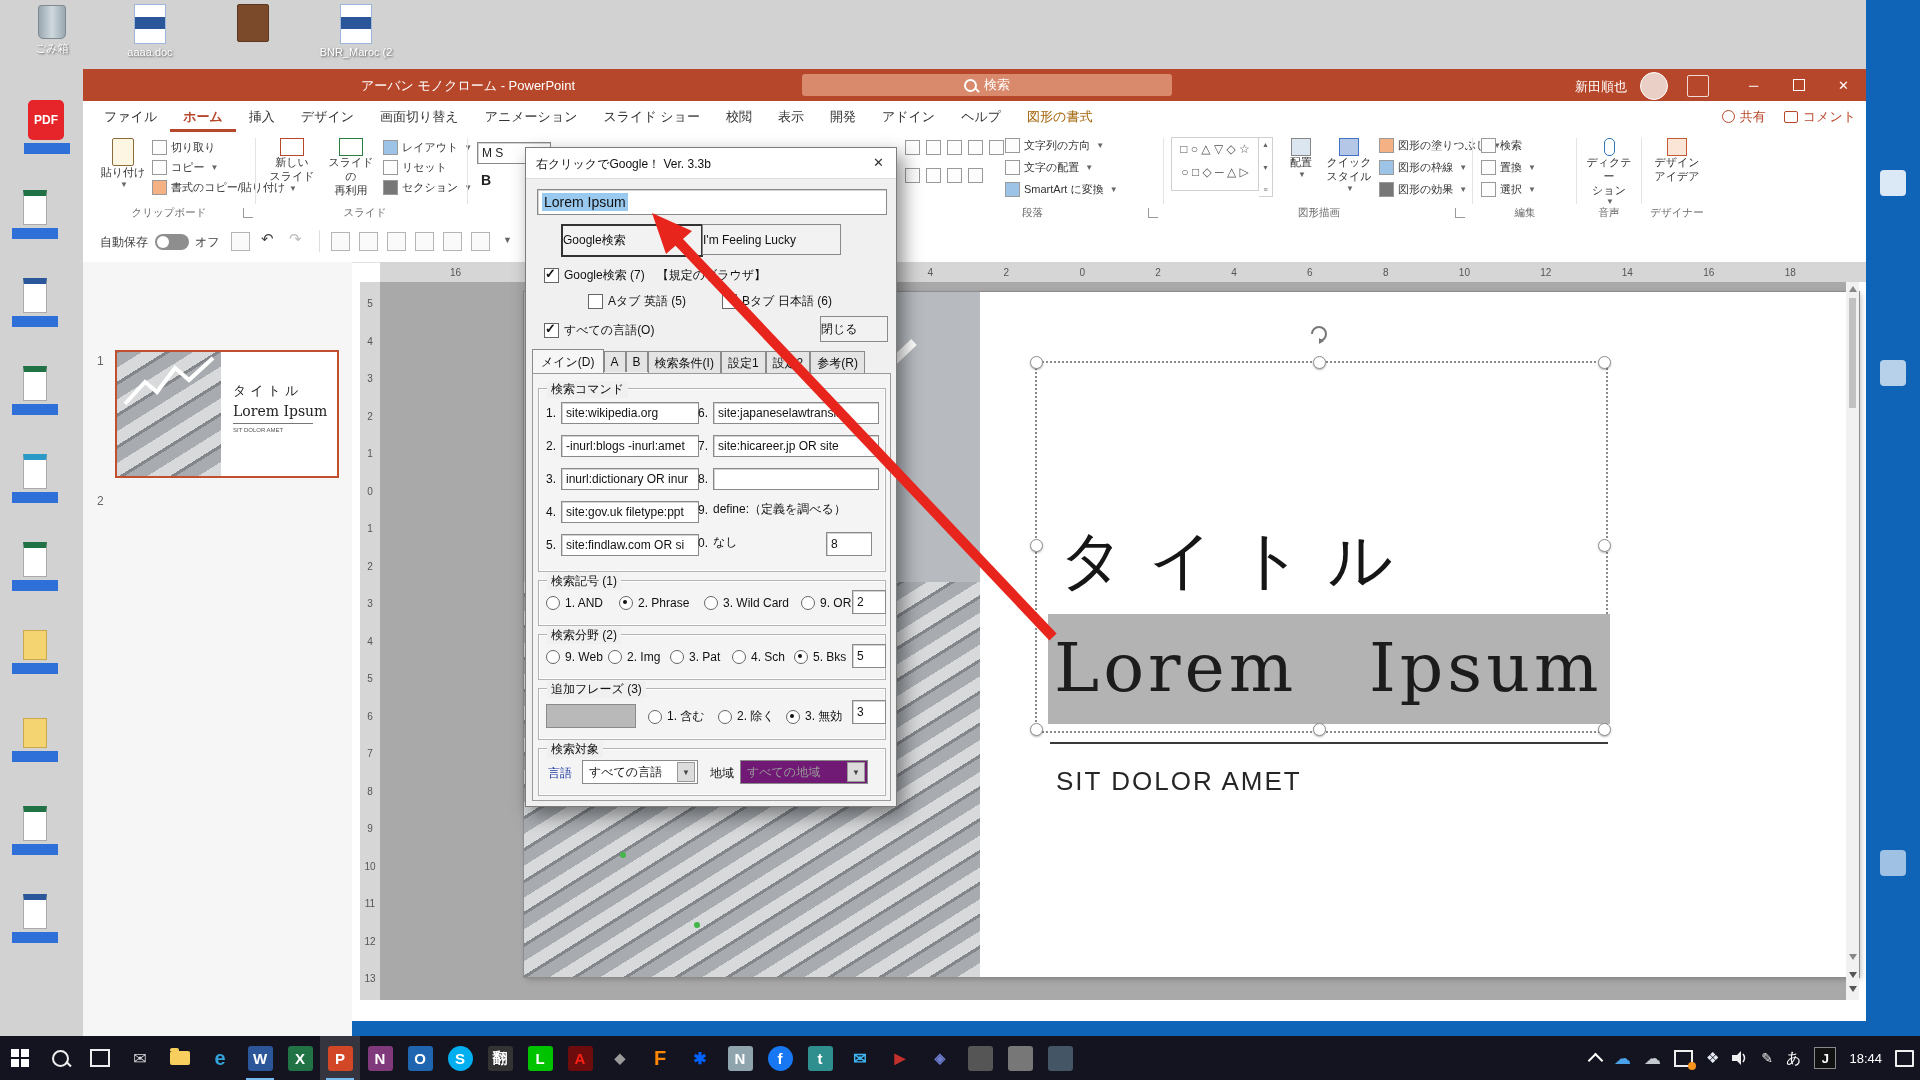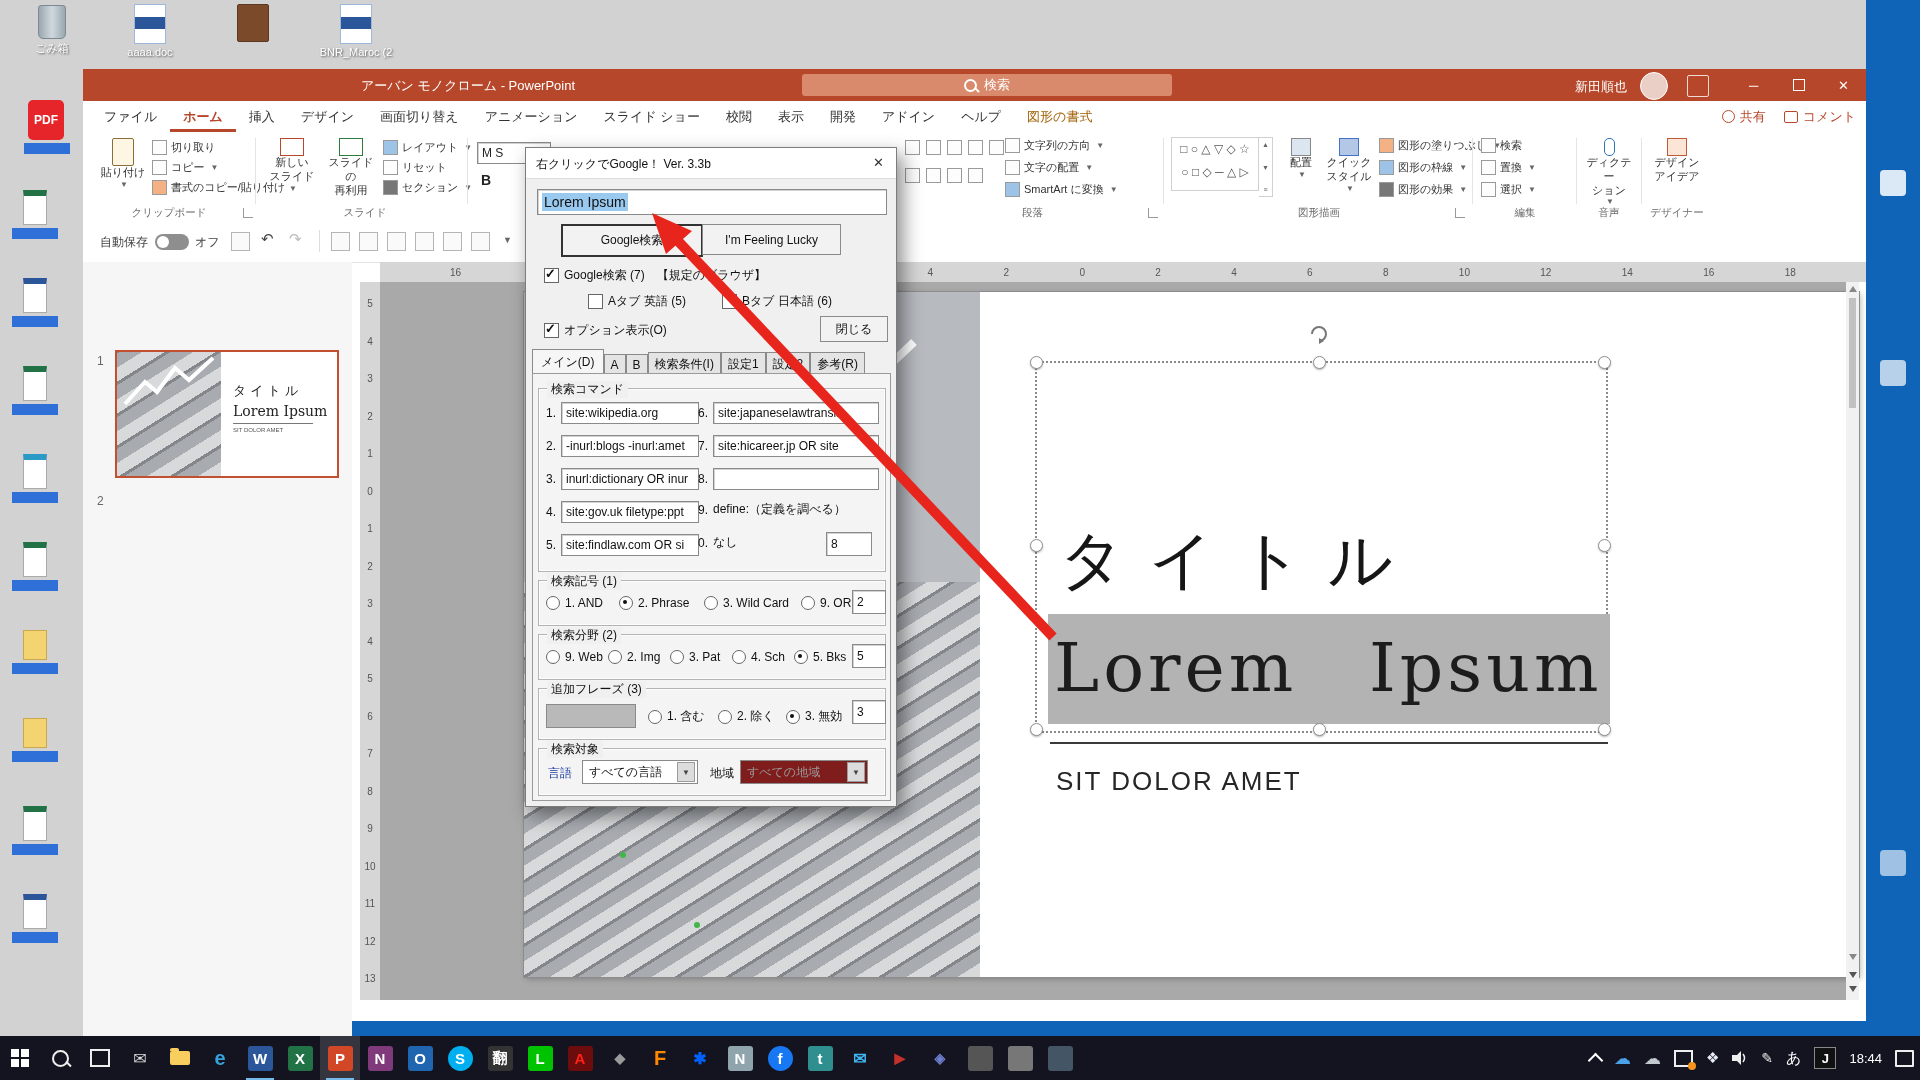--- a/index.html
+++ b/index.html
@@ -42,34 +42,34 @@
   .slide{background:#fff;box-shadow:0 0 0 1px #8d8d8d,2px 2px 6px rgba(0,0,0,.25)}
   .serif{font-family:"DejaVu Serif","Liberation Serif",serif}
   .handle{width:11px;height:11px;border-radius:50%;background:#fff;border:1px solid #8f8f8f;position:absolute;box-shadow:0 1px 2px rgba(0,0,0,.3)}
   .selrect{border:2px dotted #8a8a8a}
   
   .hruler{background:#d6d6d6;display:flex;justify-content:space-between;align-items:center;font-size:10px;color:#555}
   .vruler{background:#d6d6d6;display:flex;flex-direction:column;justify-content:space-between;align-items:center;font-size:10px;color:#555}
   
   .dialog{background:#f0f0f0;border:1px solid #7c7c7c;box-shadow:6px 8px 18px rgba(0,0,0,.45);font-size:12px;color:#111}
   .din{background:#fff;border:1px solid #8a8a8a;box-shadow:inset 1px 1px 0 #d2d2d2;font-size:12px;display:flex;align-items:center;padding:0 4px;white-space:nowrap;overflow:hidden}
-  .wbtn{background:#f2f2f2;border:1px solid #8a8a8a;display:flex;align-items:center;justify-content:center;font-size:12px}
+  .wbtn{background:#f2f2f2;border:1px solid #8a8a8a;display:flex;align-items:center;justify-content:flex-start;font-size:12px}
   .wbtn.def{border:2px solid #333}
   .grp{border:1px solid #b4b4b4;box-shadow:inset 0 0 0 1px #fdfdfd;position:absolute}
   .grp>.gt{position:absolute;top:-8px;left:8px;background:#f0f0f0;padding:0 4px;font-size:12px}
   .chk{width:13px;height:13px;background:#fff;border:1px solid #666;display:inline-block;flex:none;position:relative}
   .chk.on:before{content:"✓";position:absolute;left:0;top:-3px;font-size:13px;font-weight:bold;color:#111}
   .rad{width:12px;height:12px;border-radius:50%;background:#fff;border:1px solid #666;display:inline-block;flex:none;position:relative}
   .rad.on:before{content:"";position:absolute;left:3px;top:3px;width:4px;height:4px;border-radius:50%;background:#111}
   .row{display:flex;align-items:center;gap:5px;position:absolute;white-space:nowrap}
   .dtab{border:1px solid #8a8a8a;border-bottom:none;background:#e4e4e4;padding:3px 6px;font-size:12px}
   .dtab.active{background:#f6f6f6;padding:4px 8px;position:relative;top:-2px}
   .ddbox{background:#fff;border:1px solid #8a8a8a;display:flex;align-items:center;justify-content:space-between;padding:0 2px 0 6px;font-size:12px}
   .ddbtn{width:16px;height:18px;background:#dcdcdc;border:1px solid #9a9a9a;display:flex;align-items:center;justify-content:center;font-size:8px;color:#444}
-  .ddbox.dis{background:#7f1d1d;color:#9a9a9a}
+  .ddbox.dis{background:#701a75;color:#9a9a9a}
   
   .status{background:#f0f0f0;border-top:1px solid #d4d4d4;font-size:12px;color:#555}
   .vic{width:18px;height:15px;border:1px solid #8f8f8f;background:#fff}
   
   .taskbar{background:#141420;display:flex;align-items:center}
   .slot{width:40px;height:44px;display:flex;align-items:center;justify-content:center;flex:none;position:relative}
   .slot.active{background:rgba(255,255,255,.14)}
   .slot.run:after{content:"";position:absolute;left:6px;right:6px;bottom:0;height:2px;background:#76b9ed}
   .appbox{width:25px;height:25px;border-radius:3px;color:#fff;font-size:15px;font-weight:bold;display:flex;align-items:center;justify-content:center}
   .letter{font-size:20px;font-weight:bold}
@@ -499,27 +499,27 @@
   <div class="row" style="left:62px;top:145px">
     <span class="chk"></span>
     <span>Aタブ 英語 (5)</span>
   </div>
   <div class="row" style="left:196px;top:145px">
     <span class="chk"></span>
     <span>Bタブ 日本語 (6)</span>
   </div>
   <div class="row" style="left:18px;top:174px">
     <span class="chk on"></span>
-    <span>オプション表示(O)</span>
+    <span>すべての言語(O)</span>
   </div>
   <div class="abs wbtn" style="left:294px;top:168px;width:66px;height:24px">
       <span>閉じる</span>
     </div>
 
-  <div class="abs" style="left:6px;top:203px;display:flex;align-items:center">
+  <div class="abs" style="left:6px;top:203px;display:flex;align-items:flex-start">
     <div class="dtab active">メイン(D)</div>
     <div class="dtab">A</div>
     <div class="dtab">B</div>
     <div class="dtab">検索条件(I)</div>
     <div class="dtab">設定1</div>
     <div class="dtab">設定2</div>
     <div class="dtab">参考(R)</div>
   </div>
   <div class="abs" style="left:6px;top:225px;width:357px;height:426px;border:1px solid #9a9a9a;background:#f4f4f4"></div>
 

